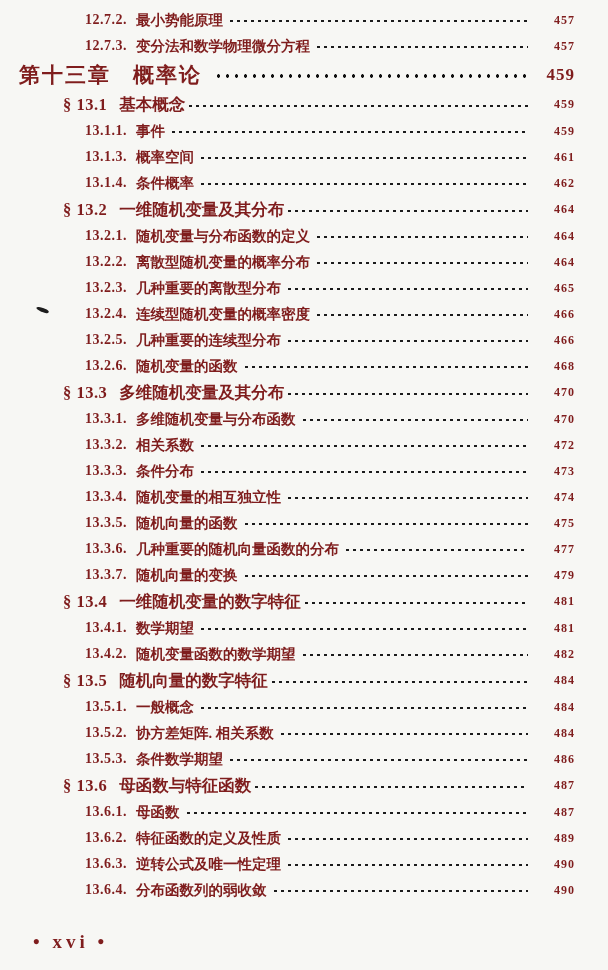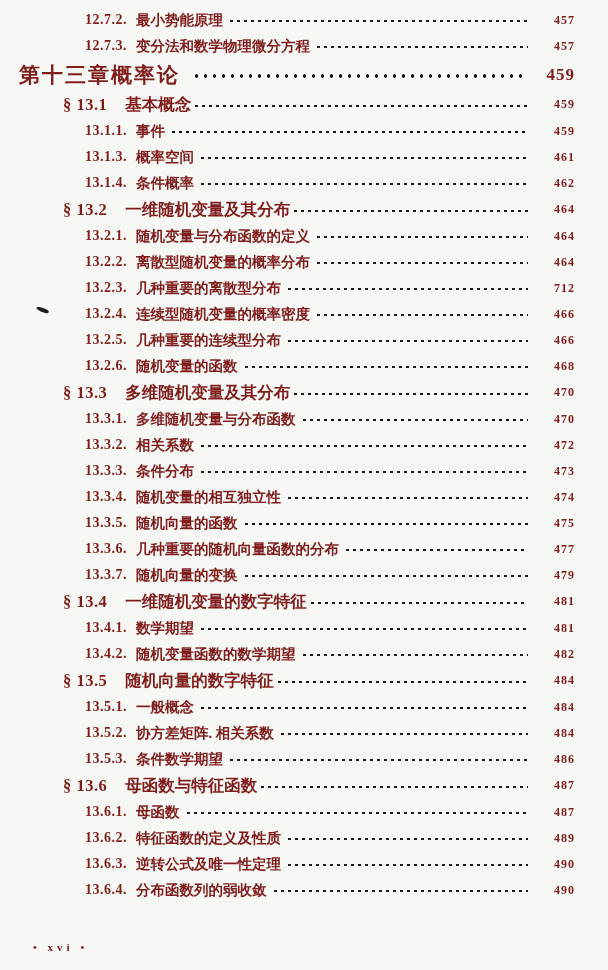--- a/index.html
+++ b/index.html
@@ -33,34 +33,34 @@
     background-position:left 55%;
     background-repeat:repeat-x;
     min-width:12px;
   }
   .page-num{min-width:40px;text-align:right;font-size:12px;letter-spacing:1px;}
   
   .r-sub{padding-left:85px;font-size:14.5px;}
   .r-sub .num{margin-right:9px;font-size:14px;}
   
   .r-section{padding-left:63px;font-size:16.5px;height:27px;}
-  .r-section .num{margin-right:18px;}
+  .r-section .num{margin-right:12px;}
   
   .r-chapter{padding-left:19px;font-size:21px;height:32px;font-weight:900;}
-  .r-chapter .num{letter-spacing:2px;}
+  .r-chapter .num{margin-right:22px;letter-spacing:2px;}
   .r-chapter .title{letter-spacing:2px;}
   .r-chapter .leader{
     background-image:radial-gradient(circle,#101010 1.6px,rgba(0,0,0,0) 1.9px);
     background-size:9px 10px;height:14px;margin-left:12px;
   }
   .r-chapter .page-num{font-size:17px;}
   .r-section .leader{margin-left:2px;}
   .footer{
     position:absolute;left:33px;bottom:17px;
-    font-size:11px;font-weight:700;letter-spacing:4px;
+    font-size:19px;font-weight:700;letter-spacing:4px;
     font-family:"Liberation Serif","DejaVu Serif",serif;
   }
   .stray-mark{
     position:absolute;left:36px;top:308px;
     width:13px;height:4px;background:#1d1d1d;
     transform:rotate(22deg);border-radius:60% 40% 50% 50%;
   }
 </style>
 </head>
 <body>
@@ -124,21 +124,21 @@
   <div class="row r-sub">
     <span class="num">13.2.2.</span>
     <span class="title">离散型随机变量的概率分布</span>
     <span class="leader"></span>
     <span class="page-num">464</span>
   </div>
   <div class="row r-sub">
     <span class="num">13.2.3.</span>
     <span class="title">几种重要的离散型分布</span>
     <span class="leader"></span>
-    <span class="page-num">712</span>
+    <span class="page-num">465</span>
   </div>
   <div class="row r-sub">
     <span class="num">13.2.4.</span>
     <span class="title">连续型随机变量的概率密度</span>
     <span class="leader"></span>
     <span class="page-num">466</span>
   </div>
   <div class="row r-sub">
     <span class="num">13.2.5.</span>
     <span class="title">几种重要的连续型分布</span>

